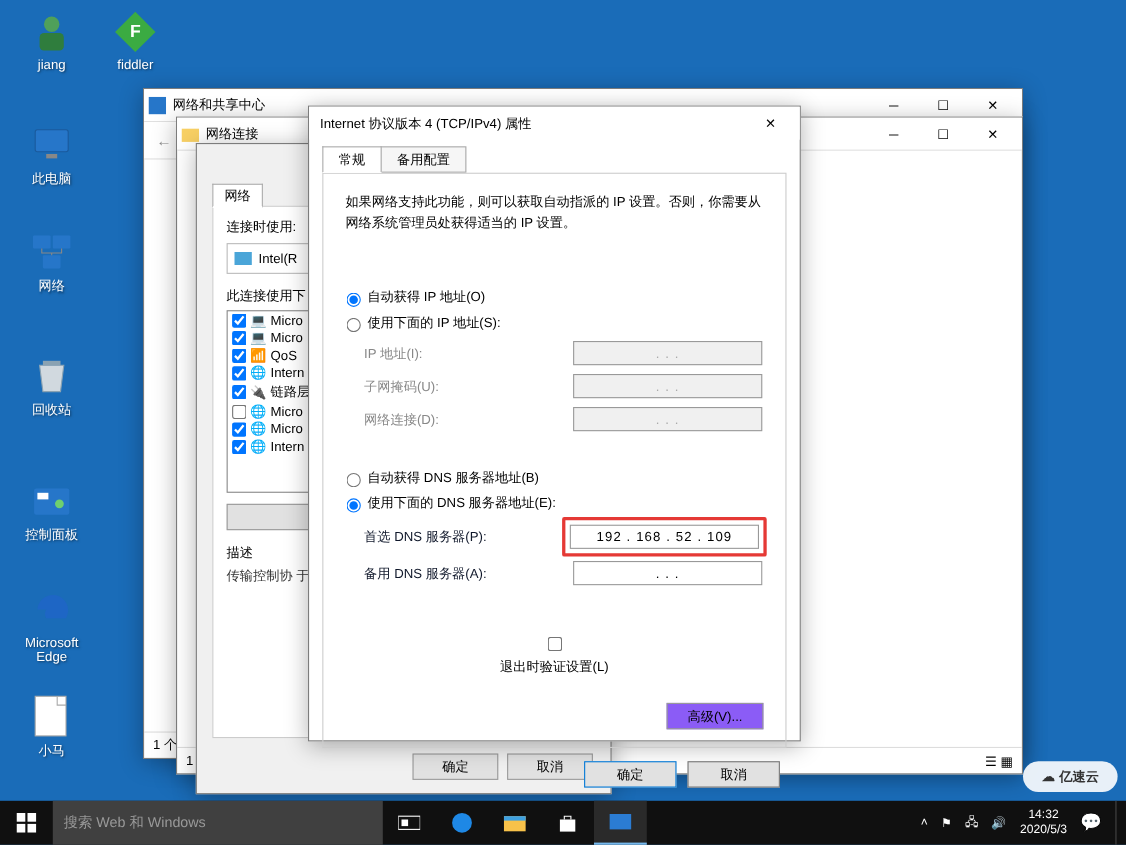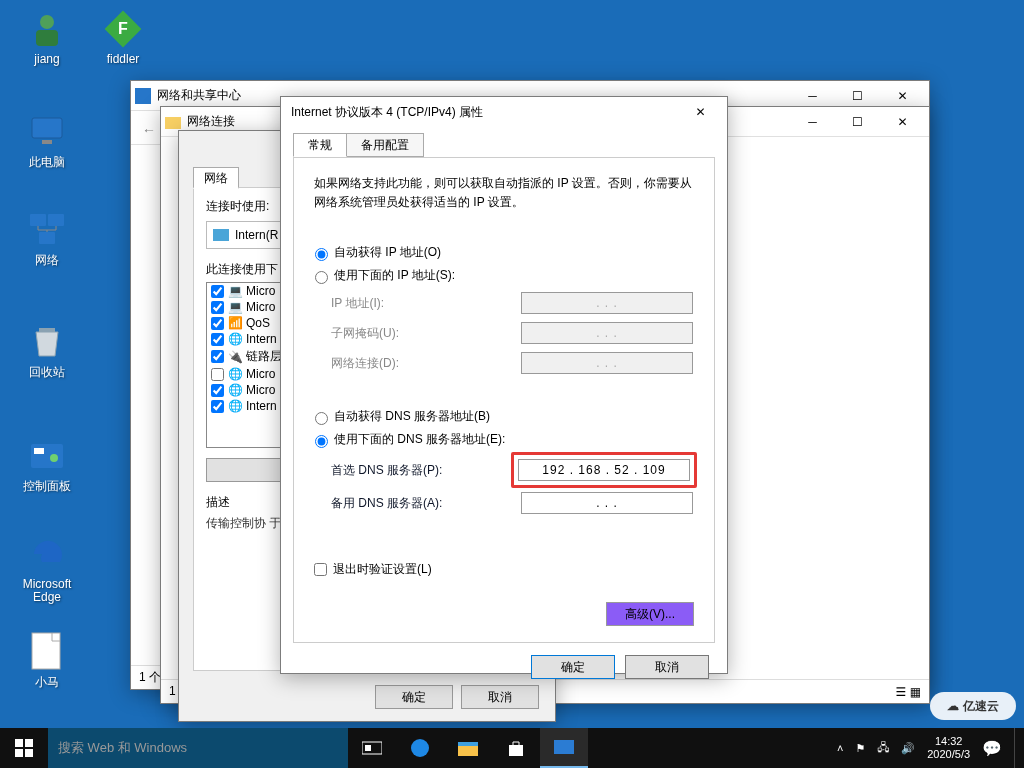--- a/index.html
+++ b/index.html
@@ -53,40 +53,40 @@
 .win3 .bottom-btns { position: absolute; right: 16px; bottom: 12px; display: flex; gap: 8px; }
 .win3 .bottom-btns .btn { width: 78px; height: 24px; border: 1px solid #999; background: #e1e1e1; display: flex; align-items: center; justify-content: center; cursor: pointer; }
 
 
 .win4 { left: 280px; top: 96px; width: 448px; height: 578px; background: #fff; }
 .win4 .titlebar { border-bottom: none; }
 .win4 .tabs { display: flex; padding-left: 12px; height: 24px; margin-top: 6px; }
 .win4 .tab { padding: 3px 14px; border: 1px solid #aaa; background: #f6f6f6; font-size: 12px; margin-right: -1px; cursor: pointer; }
 .win4 .tab.active { background: #fff; border-bottom-color: #fff; position: relative; z-index: 1; }
 .win4 .panel { margin: 0 12px 12px; border: 1px solid #ccc; padding: 16px 20px 64px; font-size: 12px; position: relative; }
-.win4 .intro { line-height: 1.6; margin-bottom: 23px; }
+.win4 .intro { line-height: 1.6; margin-bottom: 41px; }
 .win4 .radio-row { display: flex; align-items: flex-end; gap: 6px; margin: 6px 0; }
 .win4 .radio-row input[type=radio] { width: 13px; height: 13px; }
 .win4 .field-row { display: flex; align-items: center; margin: 8px 0; padding-left: 16px; }
 .win4 .field-label { width: 190px; color: #888; }
 .win4 .field-label.enabled { color: #0f172a; }
 .win4 .ip-box { width: 172px; height: 22px; border: 1px solid #999; background: #fff; display: flex; align-items: center; justify-content: center; font-size: 12px; letter-spacing: 1px; }
 .win4 .ip-box.disabled { background: #f0f0f0; color: #aaa; }
 .win4 .grp { border: 1px solid transparent; padding: 2px 0 6px; margin-bottom: 10px; }
 .win4 .highlight { border: 3px solid #e53935; border-radius: 2px; padding: 4px; margin: -4px; }
-.win4 .chk-row { display: flex; align-items: center; gap: 6px; margin-top: 32px; }
+.win4 .chk-row { display: flex; align-items: center; gap: 6px; margin-top: 32px; flex-direction: column; }
 .win4 .adv-btn { position: absolute; right: 20px; bottom: 16px; width: 88px; height: 24px; border: 1px solid #999; background: #8b5cf6; display: flex; align-items: center; justify-content: center; cursor: pointer; }
 .win4 .bottom-btns { display: flex; justify-content: flex-end; gap: 10px; padding: 0 18px 14px; }
 .win4 .bottom-btns .btn { width: 84px; height: 24px; border: 1px solid #777; background: #e1e1e1; display: flex; align-items: center; justify-content: center; cursor: pointer; }
 .win4 .bottom-btns .btn.primary { border: 1.5px solid #0078d7; }
 
 
 .taskbar { position: absolute; left: 0; right: 0; bottom: 0; height: 40px; background: #101010; display: flex; align-items: center; color: #fff; }
 .start-btn { width: 48px; height: 40px; display: flex; align-items: center; justify-content: center; cursor: pointer; }
-.search-bar { width: 300px; height: 40px; background: #0c4a6e; display: flex; align-items: center; padding: 0 10px; color: #999; font-size: 13px; }
+.search-bar { width: 300px; height: 40px; background: #404040; display: flex; align-items: center; padding: 0 10px; color: #999; font-size: 13px; }
 .task-icons { display: flex; height: 40px; }
 .task-icn { width: 48px; height: 40px; display: flex; align-items: center; justify-content: center; cursor: pointer; font-size: 18px; }
 .task-icn.active { border-bottom: 2px solid #76b9ed; background: #2a2a2a; }
 .tray { margin-left: auto; display: flex; align-items: center; gap: 12px; padding-right: 4px; font-size: 11px; }
 .tray .time-block { text-align: center; line-height: 1.2; }
 .watermark { position: absolute; right: 8px; bottom: 48px; width: 86px; height: 28px; background: rgba(255,255,255,0.9); border-radius: 14px; display: flex; align-items: center; justify-content: center; font-size: 12px; color: #333; font-weight: bold; }
 
 svg { display: block; }
 </style>
 </head>
@@ -228,21 +228,21 @@
 <div class="window win3">
   <div class="tabs">
     <div class="tab active">网络</div>
   </div>
   <div class="panel">
     <div class="conn-label">连接时使用:</div>
     <div class="adapter-box">
       <svg width="16" height="12">
           <rect width="16" height="12" fill="#4aa5d8"></rect>
         </svg>
-      <span>Intern(R</span>
+      <span>Intel(R</span>
     </div>
     <div class="items-label">此连接使用下</div>
     <div class="items-list">
       <div class="item-row">
           <input type="checkbox" checked="" style="">
           <span class="item-icon">💻</span>
           <span>Micro</span>
         </div>
       <div class="item-row">
           <input type="checkbox" checked="" style="">

